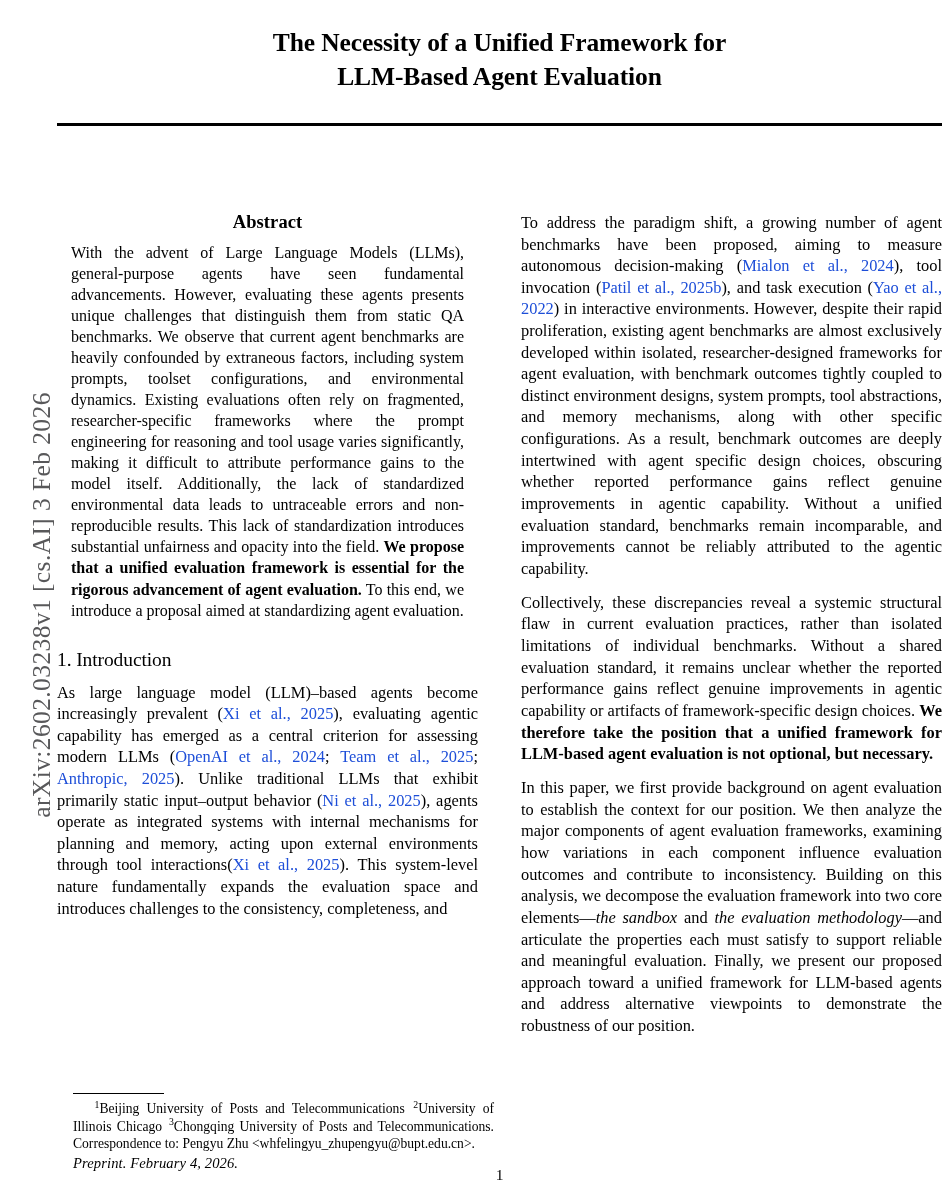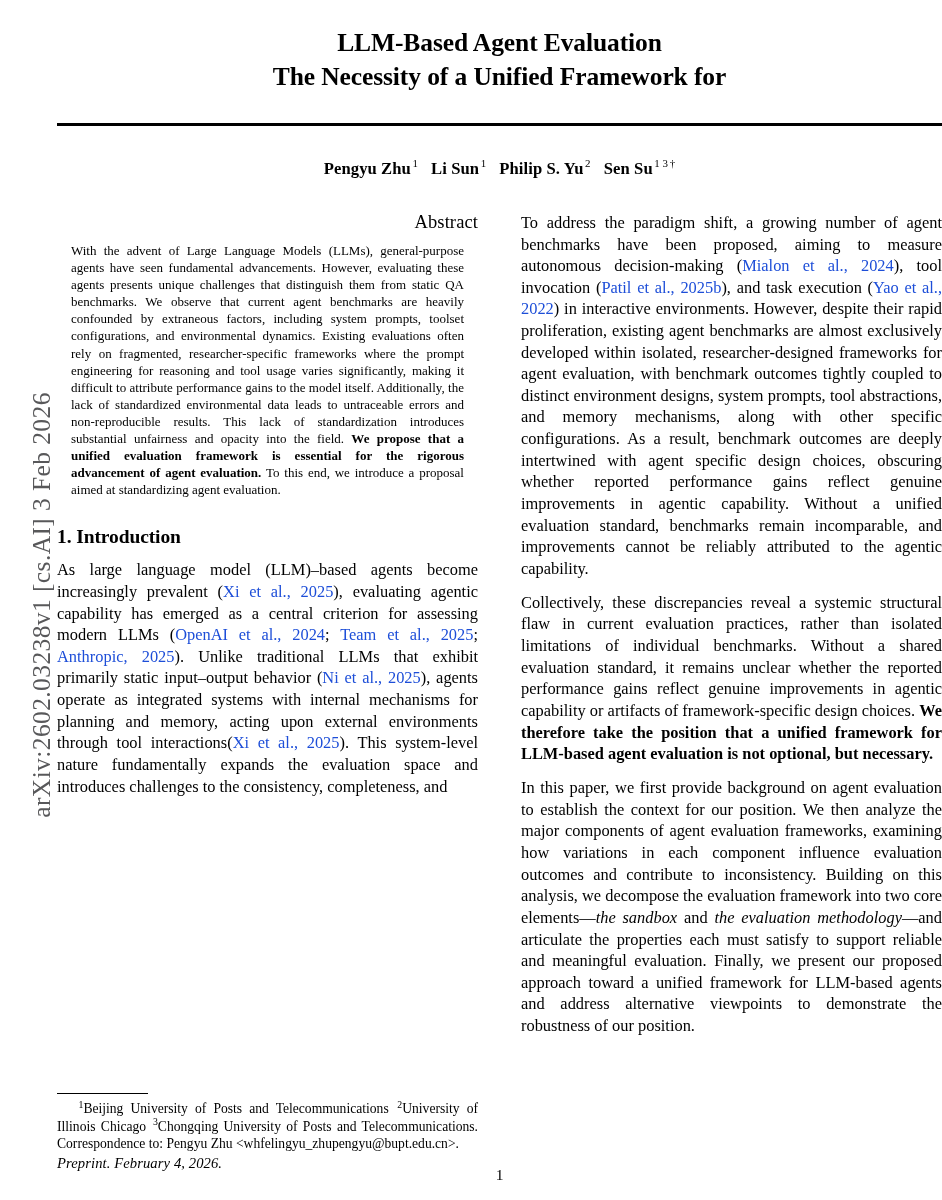--- a/index.html
+++ b/index.html
@@ -90,38 +90,38 @@
     display: flex;
     gap: 43px;
   }
   .col {
     width: 421px;
     position: relative;
   }
 
   
   .h-abstract {
-    text-align: right;
+    text-align: center;
     font-size: 18.5px;
-    font-weight: normal;
+    font-weight: bold;
     margin: 0 0 9px 0;
     letter-spacing: 0.1px;
   }
   .abstract-body {
-    font-size: 13px;
+    font-size: 16px;
     line-height: 1.315;
     text-align: justify;
     text-justify: inter-word;
     margin: 0;
     padding: 0 14px;
     hyphens: manual;
   }
   .section-head {
     font-size: 19.5px;
-    font-weight: bold;
+    font-weight: normal;
     margin: 0 0 11px 0;
     letter-spacing: -0.1px;
   }
   p.body {
     font-size: 16.4px;
     line-height: 1.318;
     text-align: justify;
     text-justify: inter-word;
     margin: 0 0 12.5px 0;
     hyphens: manual;
@@ -130,21 +130,21 @@
   .cite { color: #1d4ed8; }
   .b { font-weight: bold; }
   .i { font-style: italic; font-family: Liberation Serif, serif; }
 
   
   #intro-wrap { margin-top: 28px; }
 
   
   #footnote {
     position: absolute;
-    left: 0;
+    left: 16px;
     bottom: 0;
     width: 421px;
   }
   #footnote-rule {
     width: 91px;
     border-top: 1.1px solid #000;
     margin-bottom: 6px;
   }
   .footnote-text {
     font-size: 13.6px;
@@ -177,27 +177,24 @@
 </style>
 </head>
 <body>
 
 <div id="arxiv-stamp">arXiv:2602.03238v1  [cs.AI]  3 Feb 2026</div>
 
 <div id="page">
 
   <div id="title-block">
     <h1 id="paper-title">
+      <span class="tline">The Necessity of a Unified Framework for</span>
       <span class="tline">LLM-Based Agent Evaluation</span>
-      <span class="tline">The Necessity of a Unified Framework for</span>
     </h1>
     <div id="title-rule"></div>
-    <div id="authors">
-      <span class="author"><span>Pengyu Zhu</span><sup>1</sup></span><span class="gap"></span><span class="author"><span>Li Sun</span><sup>1</sup></span><span class="gap"></span><span class="author"><span>Philip S. Yu</span><sup>2</sup></span><span class="gap"></span><span class="author"><span>Sen Su</span><sup>1 3</sup><sup class="dagger">†</sup></span>
-    </div>
   </div>
 
   <div id="columns">
 
     <div class="col" id="col-left">
 
       <h2 class="h-abstract">Abstract</h2>
       <p class="abstract-body"><span>With the advent of Large Language Models (LLMs), general-purpose agents have seen fundamental advancements. However, evaluating these agents presents unique challenges that distinguish them from static QA benchmarks. We observe that current agent benchmarks are heavily confounded by extraneous factors, including system prompts, toolset configurations, and environmental dynamics. Existing evaluations often rely on fragmented, researcher-specific frameworks where the prompt engineering for reasoning and tool usage varies significantly, making it difficult to attribute performance gains to the model itself. Additionally, the lack of standardized environmental data leads to untraceable errors and non-reproducible results. This lack of standardization introduces substantial unfairness and opacity into the field. </span><span class="b">We propose that a unified evaluation framework is essential for the rigorous advancement of agent evaluation.</span><span> To this end, we introduce a proposal aimed at standardizing agent evaluation.</span></p>
 
       <div id="intro-wrap">

